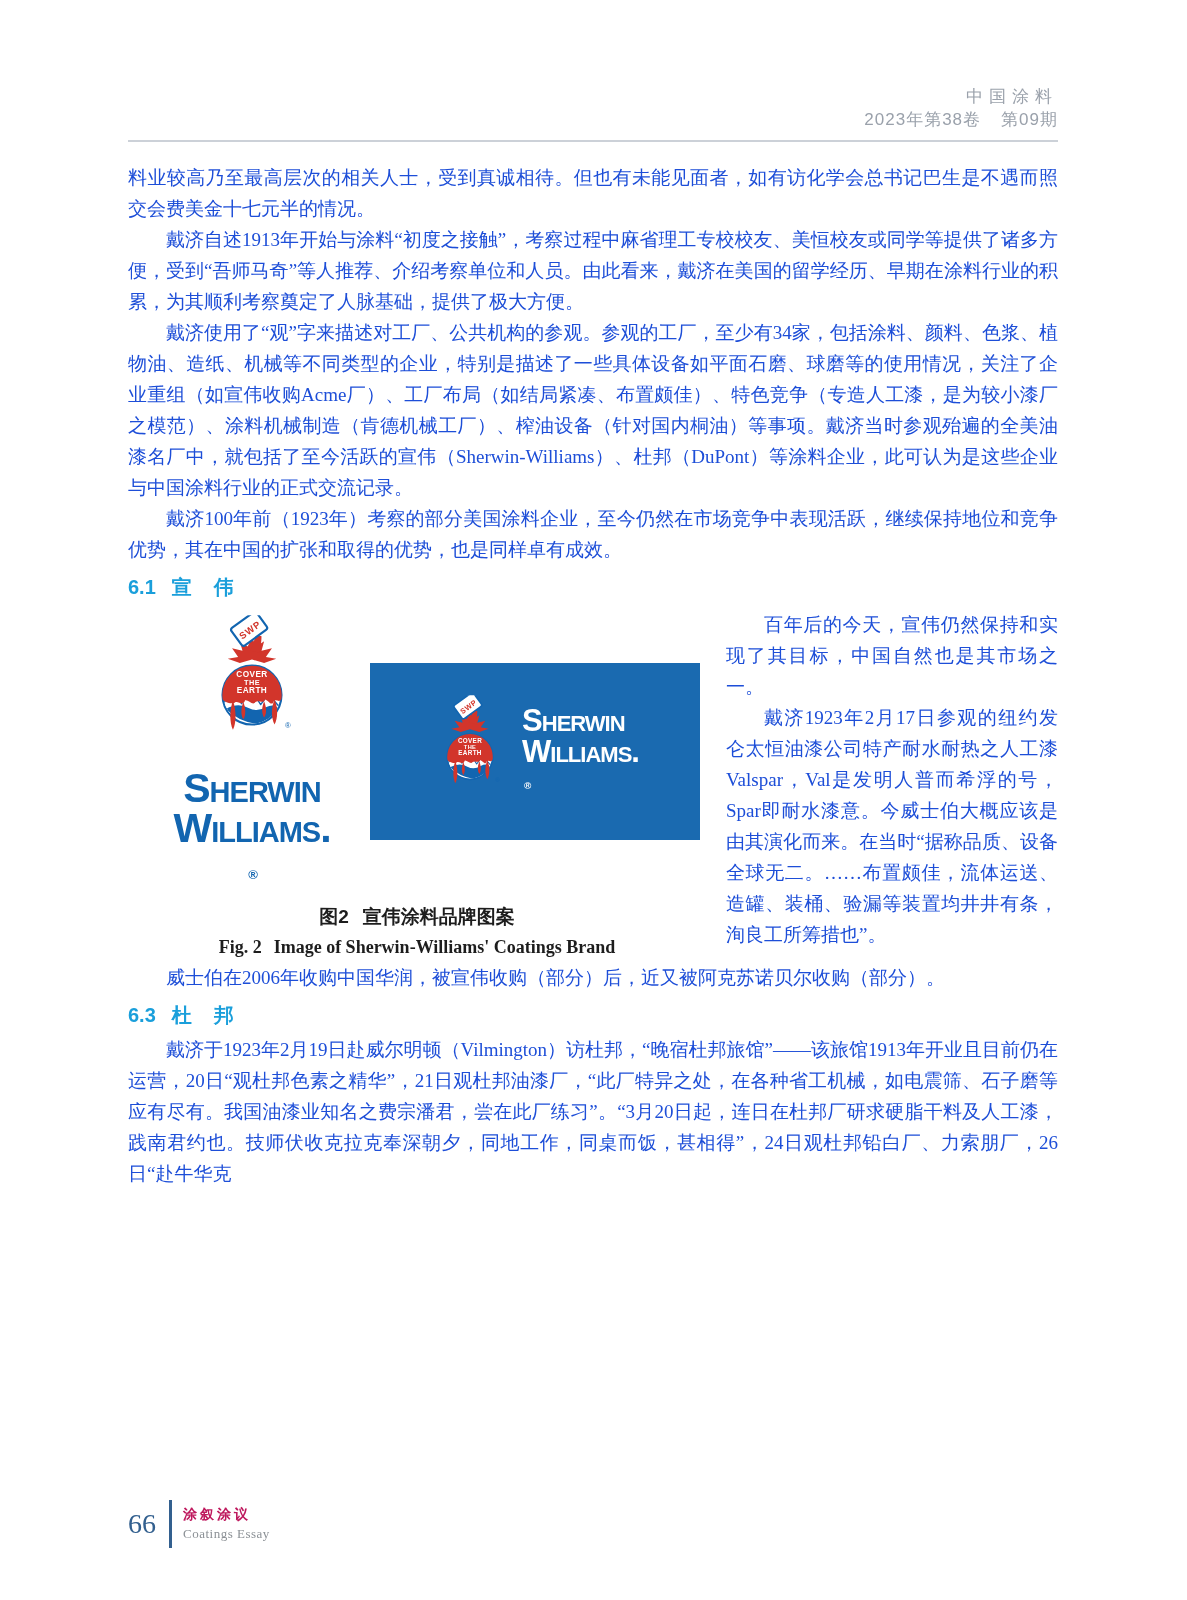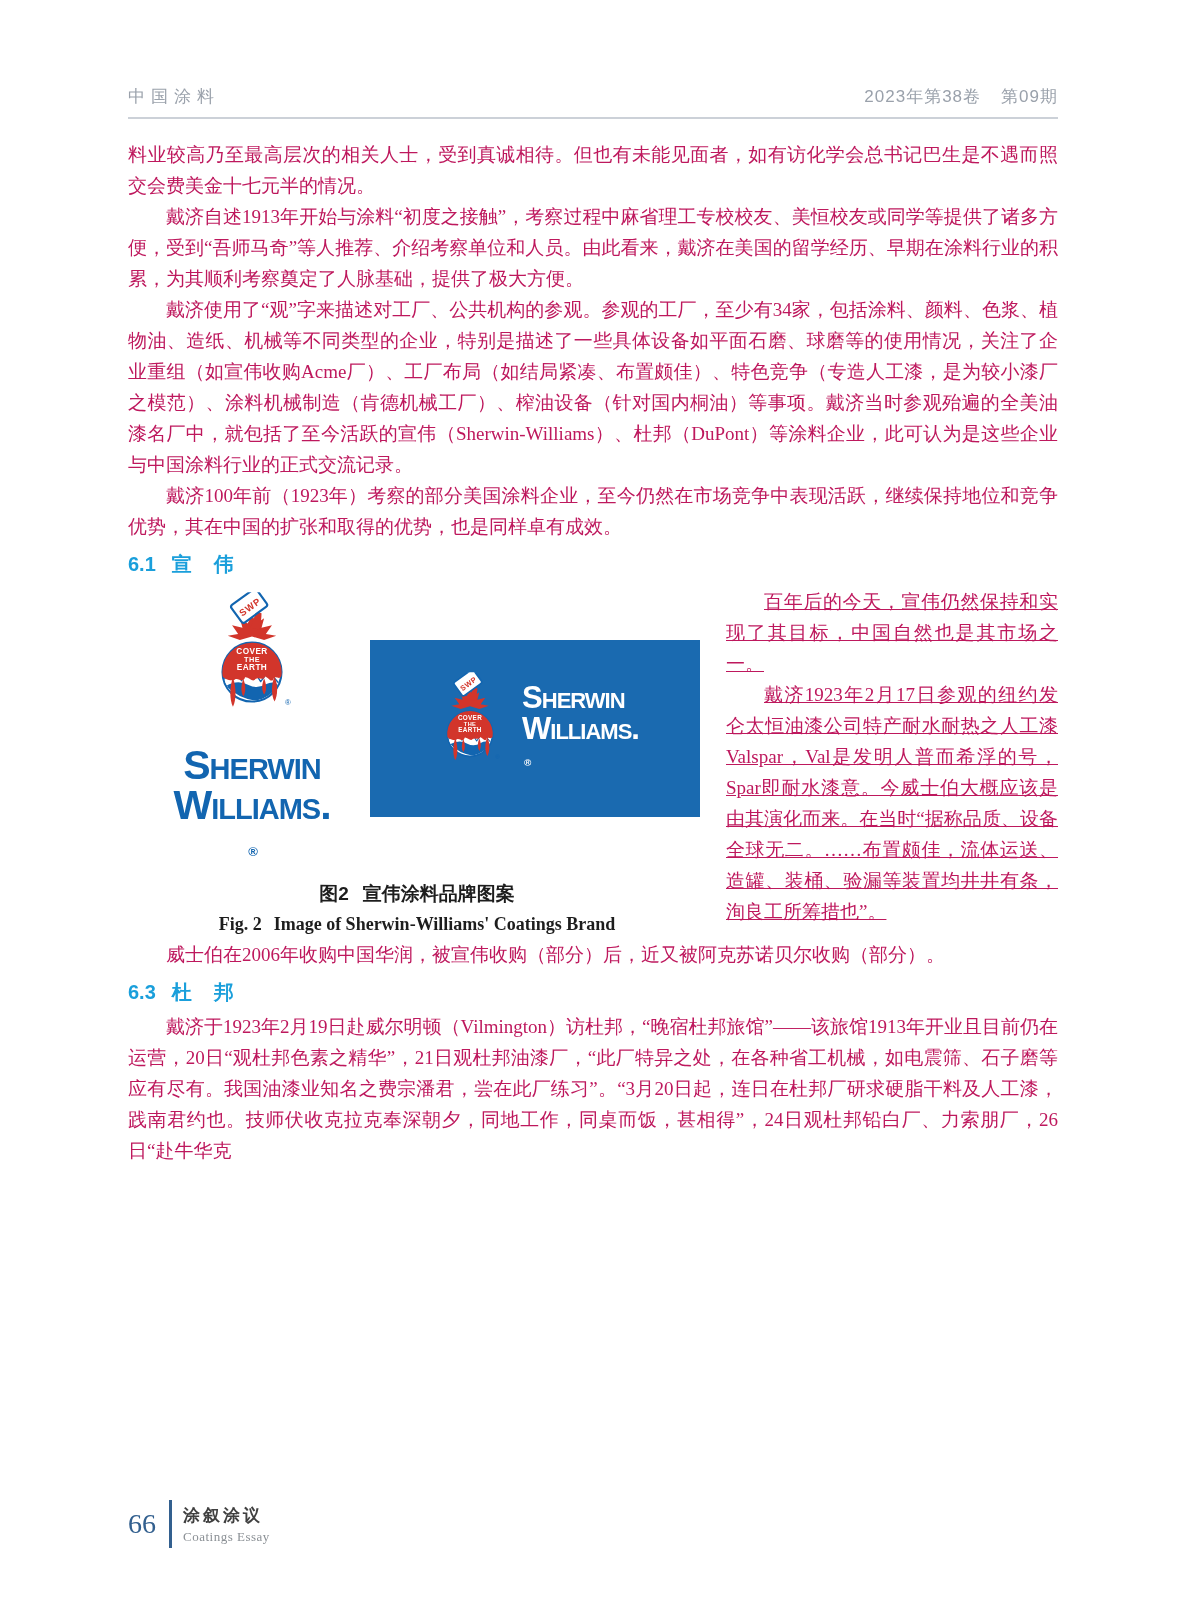--- a/index.html
+++ b/index.html
@@ -6,28 +6,28 @@
   html,body{background:#e9e9e9;}
   .page{
     width:1187px;height:1600px;background:#ffffff;position:relative;overflow:hidden;
     font-family:"Liberation Serif","DejaVu Serif",serif;color:#2d2d2d;margin:0 auto;
   }
   .inner{padding:85px 129px 0 128px;}
   
   .pagehead{
     display:flex;justify-content:space-between;align-items:flex-end;
     font-family:"Liberation Sans","DejaVu Sans",sans-serif;
-    color:#9aa1ab;font-size:17px;padding-bottom:9px;border-bottom:2px solid #ccd1d8;
+    color:#9aa1ab;font-size:17px;padding-bottom:9px;border-bottom:2px solid #ccd1d8;flex-direction:column;
   }
   .pagehead .journal{letter-spacing:6px;}
   .pagehead .volwrap span{letter-spacing:1px;}
   .pagehead .volwrap .vol{margin-right:20px;}
   
   main{margin-top:20px;}
-  p.body{font-size:19px;line-height:31px;text-align:justify;text-indent:2em;color:#be185d;}
+  p.body{font-size:19px;line-height:31px;text-align:justify;text-indent:2em;color:#1d4ed8;}
   p.cont{text-indent:0;}
   h2.sec{
     font-family:"Liberation Sans","DejaVu Sans",sans-serif;color:#1A9FDB;
     font-size:26px;font-weight:bold;margin:17px 0 9px;letter-spacing:1px;
   }
   h2.sec .num{margin-right:22px;letter-spacing:0;}
   h3.sub{
     font-family:"Liberation Sans","DejaVu Sans",sans-serif;color:#1A9FDB;
     font-size:20px;font-weight:bold;margin:9px 0 5px;letter-spacing:1px;
   }
@@ -55,28 +55,28 @@
   .regmark{display:inline !important;font-size:.32em;font-variant:normal;vertical-align:.25em;margin-left:2px;letter-spacing:0;}
   figcaption{text-align:center;}
   .cap-zh{
     font-family:"Liberation Sans","DejaVu Sans",sans-serif;font-weight:bold;
     font-size:19px;color:#1d1d1d;margin-top:15px;
   }
   .cap-zh .lbl{margin-right:14px;}
   .cap-en{font-family:"Liberation Serif","DejaVu Serif",serif;font-weight:bold;font-size:18px;color:#1d1d1d;margin-top:7px;}
   .cap-en .lbl{margin-right:12px;}
   .rcol{width:332px;margin-left:20px;}
-  .rcol p.body{text-indent:2em;text-decoration:underline;}
+  .rcol p.body{text-indent:2em;}
   
   .pagefoot{position:absolute;left:128px;bottom:52px;display:flex;align-items:center;}
   .pageno{font-size:28px;color:#33608f;font-family:"Liberation Serif","DejaVu Serif",serif;margin-right:13px;text-align:right;}
   .footrule{width:3px;height:48px;background:#33608f;margin-right:11px;}
   .colname .zh{
     font-family:"Liberation Sans","DejaVu Sans",sans-serif;font-weight:bold;
-    font-size:17px;color:#404040;letter-spacing:3px;
+    font-size:14px;color:#be185d;letter-spacing:3px;
   }
   .colname .en{font-family:"Liberation Serif","DejaVu Serif",serif;font-size:13px;color:#8b9095;margin-top:2px;letter-spacing:.5px;}
   .hiddefs{position:absolute;width:0;height:0;overflow:hidden;}
 </style>
 </head>
 <body>
 
 <svg class="hiddefs" xmlns="http://www.w3.org/2000/svg" aria-hidden="true">
   <symbol id="sw-emblem" viewBox="0 0 120 170">
     <clipPath id="globeclip">

